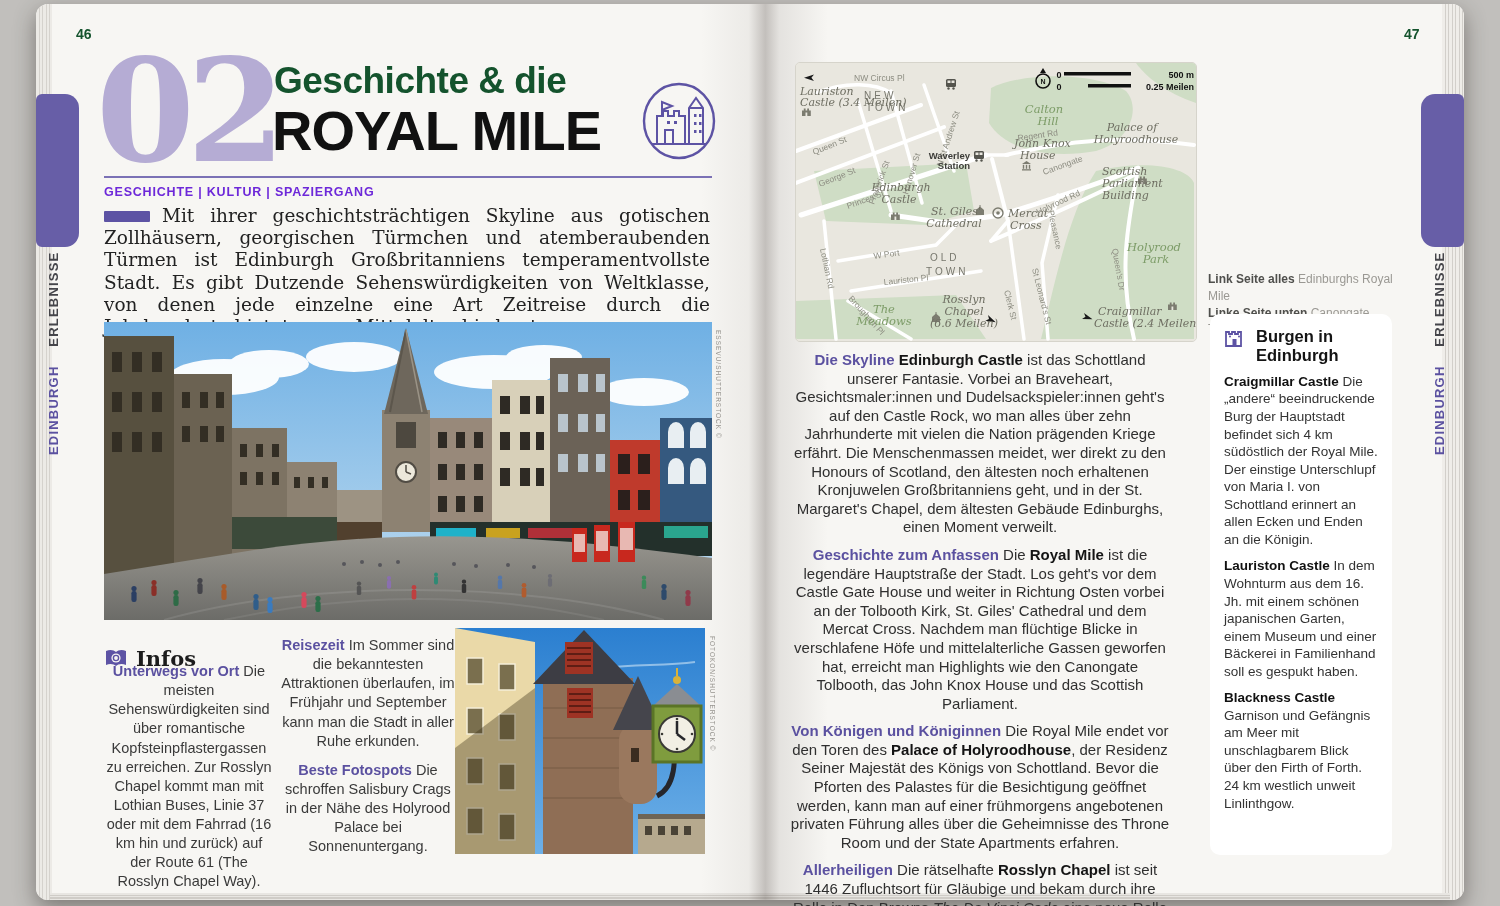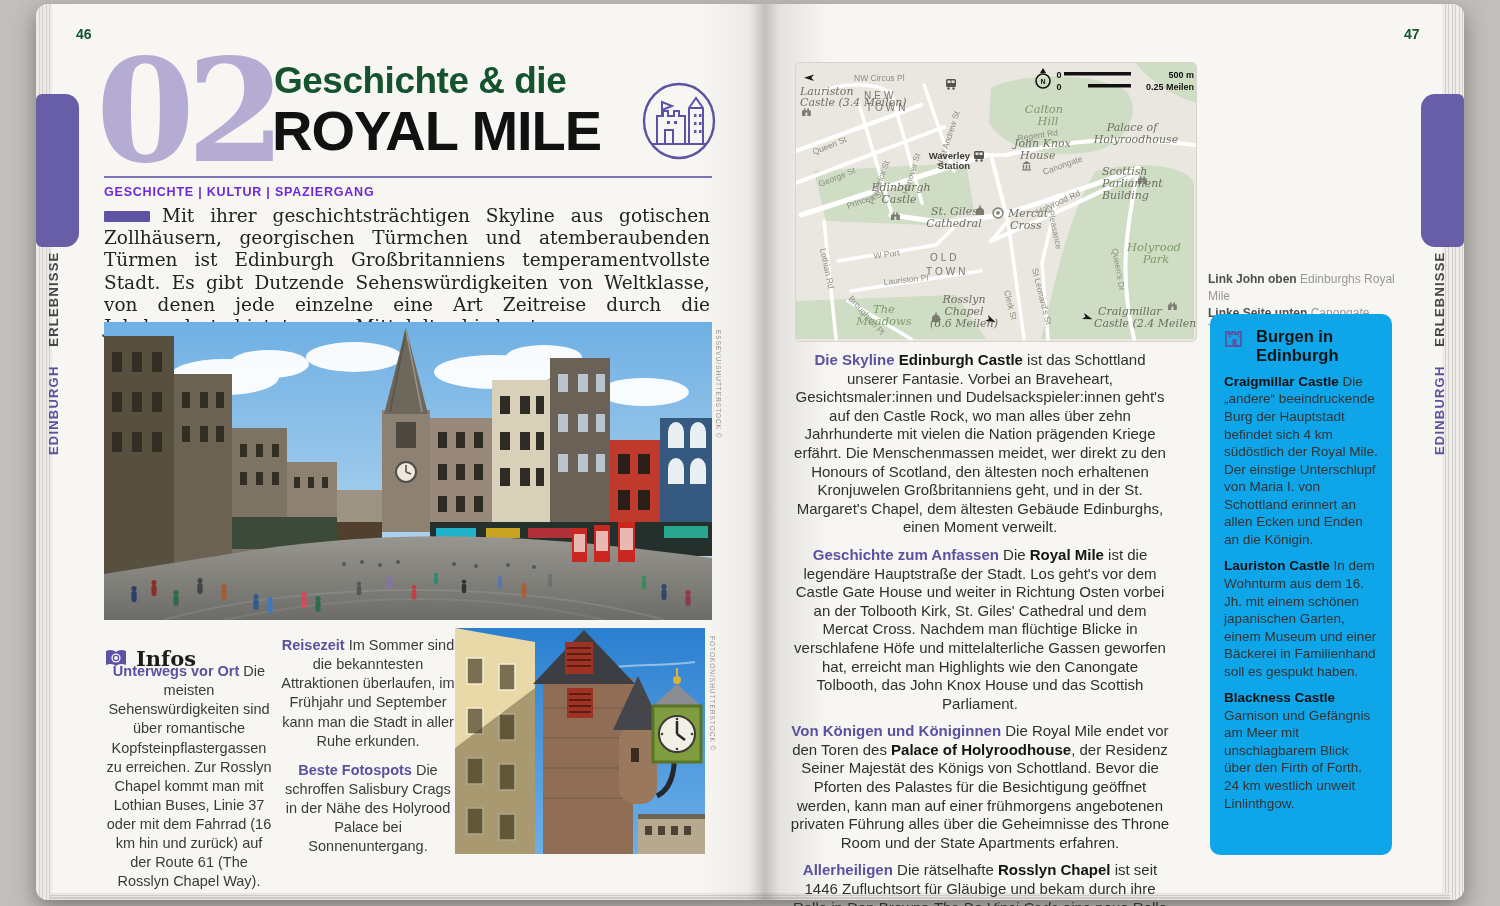--- a/index.html
+++ b/index.html
@@ -47,21 +47,21 @@
   .infocol p{margin:0 0 10px 0;text-align:center;}
   
   .map{position:absolute;left:795px;top:62px;width:400px;height:278px;border-radius:5px;overflow:hidden;
         border:1px solid #d6d4cb;background:#e9e7df;}
   .caption{position:absolute;left:1208px;top:271px;width:200px;font-size:12px;line-height:1.4;color:#9a9893;}
   .caption b{color:#4f4f4c;}
   .article{position:absolute;left:790px;top:351px;width:380px;font-size:15px;line-height:1.24;color:#2f2f2f;}
   .article p{margin:0 0 9px 0;text-align:center;}
   .lead{color:#5b51a0;font-weight:bold;}
   .article b{color:#141414;}
-  .sidebar{position:absolute;left:1210px;top:314px;width:182px;height:541px;background:#0ea5e9;
+  .sidebar{position:absolute;left:1210px;top:314px;width:182px;height:541px;background:#ffffff;
         border-radius:10px;box-sizing:border-box;padding:13px 14px;overflow:hidden;}
   .sb-head{display:flex;gap:8px;align-items:flex-start;margin-bottom:8px;}
   .sb-head .t{font-size:16.5px;font-weight:bold;color:#141414;line-height:1.15;}
   .sidebar p{margin:0 0 9px 0;font-size:13.5px;line-height:1.3;color:#333;}
   .sidebar b{color:#111;}
   svg text{font-family:"Liberation Sans",sans-serif;}
   .mplace{font-family:"DejaVu Serif",serif;font-style:italic;fill:#6e6e62;font-size:11px;}
   .mgreen{font-family:"DejaVu Serif",serif;font-style:italic;fill:#7d9c68;font-size:11.5px;}
   .mstreet{fill:#8d8d82;font-size:8.5px;}
   .mzone{fill:#77776d;font-size:10px;letter-spacing:3px;}
@@ -538,21 +538,21 @@
   <text class="mstreet" transform="translate(236,206) rotate(76)">St Leonard's St</text>
   <text class="mstreet" transform="translate(316,186) rotate(80)">Queen's Dr</text>
   <text x="302" y="252" class="mplace">Craigmillar</text>
   <text x="298" y="264" class="mplace">Castle (2.4 Meilen)</text>
   <text x="358" y="188" class="mgreen" text-anchor="middle">Holyrood</text>
   <text x="360" y="200" class="mgreen" text-anchor="middle">Park</text>
 </svg>
 </div>
 
 <div class="caption">
-  <div><b>Link John oben</b> <span>Edinburghs Royal Mile</span></div>
+  <div><b>Link Seite alles</b> <span>Edinburghs Royal Mile</span></div>
   <div><b>Linke Seite unten</b> <span>Canongate Tolbooth</span></div>
 </div>
 
 <div class="article">
   <p><span class="lead">Die Skyline</span><span> </span><b>Edinburgh Castle</b><span> ist das Schottland unserer Fantasie. Vorbei an Braveheart, Gesichtsmaler:innen und Dudelsackspieler:innen geht's auf den Castle Rock, wo man alles über zehn Jahrhunderte mit vielen die Nation prägenden Kriege erfährt. Die Menschenmassen meidet, wer direkt zu den Honours of Scotland, den ältesten noch erhaltenen Kronjuwelen Großbritanniens geht, und in der St. Margaret's Chapel, dem ältesten Gebäude Edinburghs, einen Moment verweilt.</span><i></i><span></span></p>
   <p><span class="lead">Geschichte zum Anfassen</span><span> Die </span><b>Royal Mile</b><span> ist die legendäre Hauptstraße der Stadt. Los geht's vor dem Castle Gate House und weiter in Richtung Osten vorbei an der Tolbooth Kirk, St. Giles' Cathedral und dem Mercat Cross. Nachdem man flüchtige Blicke in verschlafene Höfe und mittelalterliche Gassen geworfen hat, erreicht man Highlights wie den Canongate Tolbooth, das John Knox House und das Scottish Parliament.</span><i></i><span></span></p>
   <p><span class="lead">Von Königen und Königinnen</span><span> Die Royal Mile endet vor den Toren des </span><b>Palace of Holyroodhouse</b><span>, der Residenz Seiner Majestät des Königs von Schottland. Bevor die Pforten des Palastes für die Besichtigung geöffnet werden, kann man auf einer frühmorgens angebotenen privaten Führung alles über die Geheimnisse des Throne Room und der State Apartments erfahren.</span><i></i><span></span></p>
   <p><span class="lead">Allerheiligen</span><span> Die rätselhafte </span><b>Rosslyn Chapel</b><span> ist seit 1446 Zufluchtsort für Gläubige und bekam durch ihre Rolle in Dan Browns </span><i>The Da Vinci Code</i><span> eine neue Rolle als „Promi“-Kirche. Zunächst sollte man versuchen, in der Krypta Hinweise auf die Tempelritter zu finden und dann die Schnitzereien bewundern, die die Pfeiler im Kirchenschiff, die Apsis und den Altar zieren.</span></p>
 </div>
 

